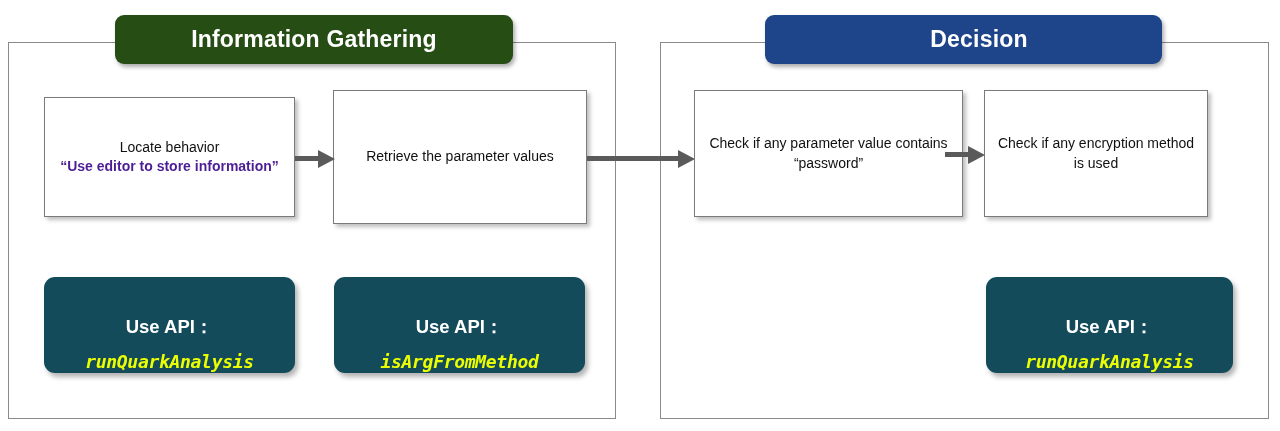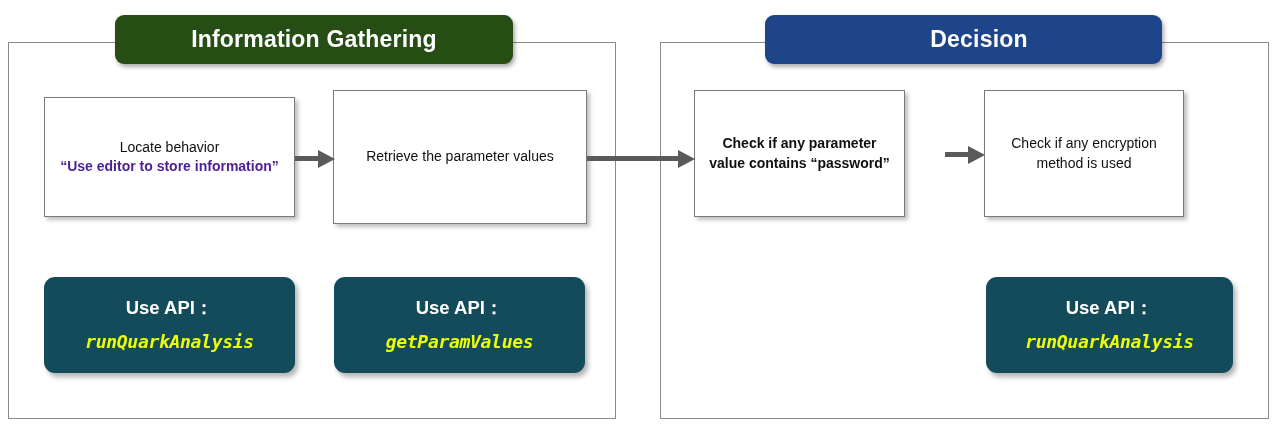--- a/index.html
+++ b/index.html
@@ -70,40 +70,40 @@
     text-align: center;
     font-size: 14px;
     color: #101010;
     line-height: 1.38;
     box-shadow: 3px 3px 4px rgba(0,0,0,0.25);
     padding: 4px 8px;
     z-index: 4;
   }
   #box-locate   { left: 44px;  top: 97px; width: 251px; height: 120px; }
   #box-retrieve { left: 333px; top: 90px; width: 254px; height: 134px; }
-  #box-check-pw { left: 694px; top: 90px; width: 211px; height: 127px; font-weight: bold; }
-  #box-check-enc{ left: 984px; top: 90px; width: 200px; height: 127px; }
+  #box-check-pw { left: 694px; top: 90px; width: 269px; height: 127px; }
+  #box-check-enc{ left: 984px; top: 90px; width: 224px; height: 127px; }
 
   .box-text { display: block; }
   .highlight-quote {
     color: #4c1d95;
     font-weight: bold;
     display: block;
   }
 
   
   .api-box {
     position: absolute;
     background: #134B5A;
     border-radius: 11px;
     box-shadow: 3px 4px 5px rgba(0,0,0,0.30);
     display: flex;
     flex-direction: column;
     align-items: center;
-    justify-content: center;
+    justify-content: flex-end;
     box-sizing: border-box;
     z-index: 4;
   }
   #api-run   { left: 44px;   top: 277px; width: 251px; height: 96px; }
   #api-get   { left: 334px;  top: 277px; width: 251px; height: 96px; }
   #api-isarg { left: 986px;  top: 277px; width: 247px; height: 96px; }
 
   .api-label {
     color: #ffffff;
     font-weight: bold;
@@ -192,21 +192,21 @@
     <span class="box-text">Check if any encryption method is used</span>
   </div>
 
   <div id="api-run" class="api-box">
     <span class="api-label">Use API：</span>
     <span class="api-name">runQuarkAnalysis</span>
   </div>
 
   <div id="api-get" class="api-box">
     <span class="api-label">Use API：</span>
-    <span class="api-name">getParamValues</span>
+    <span class="api-name">isArgFromMethod</span>
   </div>
 
   <div id="api-isarg" class="api-box">
     <span class="api-label">Use API：</span>
     <span class="api-name">runQuarkAnalysis</span>
   </div>
 
   <div id="arrow-1" class="arrow">
     <span class="shaft"></span>
     <span class="head"></span>

